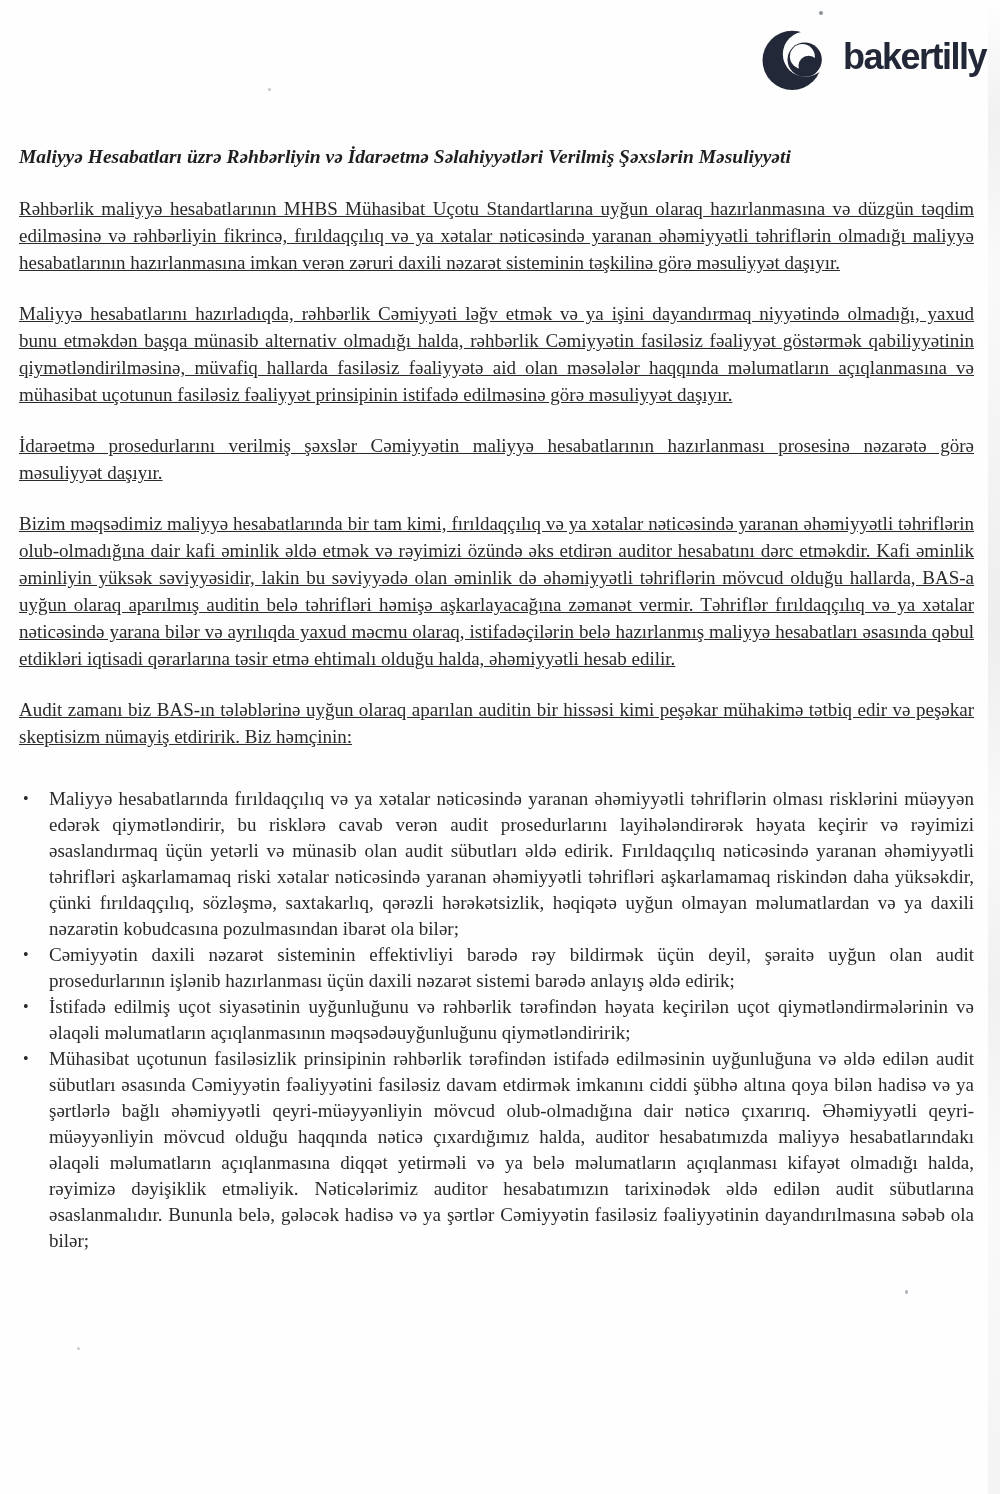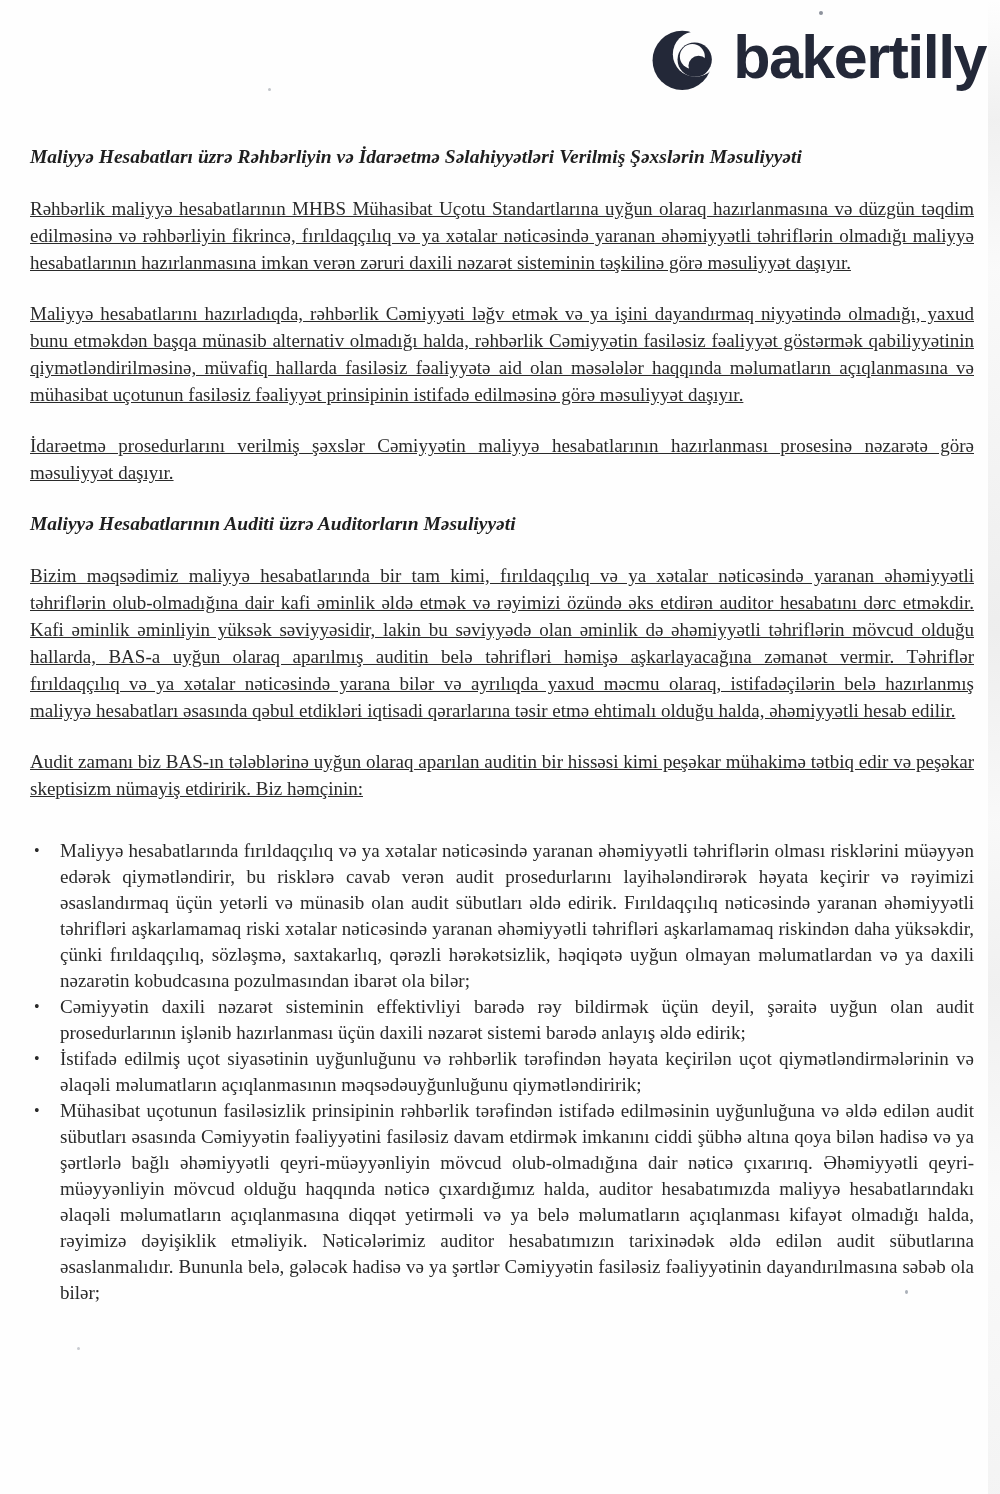--- a/index.html
+++ b/index.html
@@ -36,33 +36,33 @@
   .speck.s4 { left: 77px; top: 1347px; width: 3px; height: 3px; background: #c8cbd0; }
 
   .logo {
     position: absolute; top: 22px; right: 14px;
     display: flex; align-items: center;
   }
   .logo-icon { width: 78px; height: 76px; display: block; }
   .wordmark {
     font-family: "Liberation Sans", "DejaVu Sans", sans-serif;
     font-weight: 700;
-    font-size: 61px;
+    font-size: 36px;
     letter-spacing: -1.5px;
     color: #232838;
     margin-left: 4px;
     line-height: 1;
     padding-bottom: 6px;
   }
 
   .content {
     position: absolute; top: 143px; left: 0;
     width: 100%;
     box-sizing: border-box;
-    padding: 0 26px 0 30px;
+    padding: 0 26px 0 19px;
     color: #2a2a2a;
     font-size: 19px;
   }
   .doc-heading {
     font-size: 19.5px;
     font-weight: 700;
     font-style: italic;
     margin: 0 0 25px 0;
     line-height: 27px;
     color: #1f1f1f;
@@ -119,21 +119,20 @@
   <div class="content">
 
     <h1 class="doc-heading">Maliyyə Hesabatları üzrə Rəhbərliyin və İdarəetmə Səlahiyyətləri Verilmiş Şəxslərin Məsuliyyəti</h1>
 
     <p>Rəhbərlik maliyyə hesabatlarının MHBS Mühasibat Uçotu Standartlarına uyğun olaraq hazırlanmasına və düzgün təqdim edilməsinə və rəhbərliyin fikrincə, fırıldaqçılıq və ya xətalar nəticəsində yaranan əhəmiyyətli təhriflərin olmadığı maliyyə hesabatlarının hazırlanmasına imkan verən zəruri daxili nəzarət sisteminin təşkilinə görə məsuliyyət daşıyır.</p>
 
     <p>Maliyyə hesabatlarını hazırladıqda, rəhbərlik Cəmiyyəti ləğv etmək və ya işini dayandırmaq niyyətində olmadığı, yaxud bunu etməkdən başqa münasib alternativ olmadığı halda, rəhbərlik Cəmiyyətin fasiləsiz fəaliyyət göstərmək qabiliyyətinin qiymətləndirilməsinə, müvafiq hallarda fasiləsiz fəaliyyətə aid olan məsələlər haqqında məlumatların açıqlanmasına və mühasibat uçotunun fasiləsiz fəaliyyət prinsipinin istifadə edilməsinə görə məsuliyyət daşıyır.</p>
 
     <p>İdarəetmə prosedurlarını verilmiş şəxslər Cəmiyyətin maliyyə hesabatlarının hazırlanması prosesinə nəzarətə görə məsuliyyət daşıyır.</p>
 
-    <h1 class="doc-heading second">Maliyyə Hesabatlarının Auditi üzrə Auditorların Məsuliyyəti</h1>
 
     <p>Bizim məqsədimiz maliyyə hesabatlarında bir tam kimi, fırıldaqçılıq və ya xətalar nəticəsində yaranan əhəmiyyətli təhriflərin olub-olmadığına dair kafi əminlik əldə etmək və rəyimizi özündə əks etdirən auditor hesabatını dərc etməkdir. Kafi əminlik əminliyin yüksək səviyyəsidir, lakin bu səviyyədə olan əminlik də əhəmiyyətli təhriflərin mövcud olduğu hallarda, BAS-a uyğun olaraq aparılmış auditin belə təhrifləri həmişə aşkarlayacağına zəmanət vermir. Təhriflər fırıldaqçılıq və ya xətalar nəticəsində yarana bilər və ayrılıqda yaxud məcmu olaraq, istifadəçilərin belə hazırlanmış maliyyə hesabatları əsasında qəbul etdikləri iqtisadi qərarlarına təsir etmə ehtimalı olduğu halda, əhəmiyyətli hesab edilir.</p>
 
     <p class="tight">Audit zamanı biz BAS-ın tələblərinə uyğun olaraq aparılan auditin bir hissəsi kimi peşəkar mühakimə tətbiq edir və peşəkar skeptisizm nümayiş etdiririk. Biz həmçinin:</p>
 
     <ul class="bullets">
       <li>Maliyyə hesabatlarında fırıldaqçılıq və ya xətalar nəticəsində yaranan əhəmiyyətli təhriflərin olması risklərini müəyyən edərək qiymətləndirir, bu risklərə cavab verən audit prosedurlarını layihələndirərək həyata keçirir və rəyimizi əsaslandırmaq üçün yetərli və münasib olan audit sübutları əldə edirik. Fırıldaqçılıq nəticəsində yaranan əhəmiyyətli təhrifləri aşkarlamamaq riski xətalar nəticəsində yaranan əhəmiyyətli təhrifləri aşkarlamamaq riskindən daha yüksəkdir, çünki fırıldaqçılıq, sözləşmə, saxtakarlıq, qərəzli hərəkətsizlik, həqiqətə uyğun olmayan məlumatlardan və ya daxili nəzarətin kobudcasına pozulmasından ibarət ola bilər;</li>
       <li>Cəmiyyətin daxili nəzarət sisteminin effektivliyi barədə rəy bildirmək üçün deyil, şəraitə uyğun olan audit prosedurlarının işlənib hazırlanması üçün daxili nəzarət sistemi barədə anlayış əldə edirik;</li>
       <li>İstifadə edilmiş uçot siyasətinin uyğunluğunu və rəhbərlik tərəfindən həyata keçirilən uçot qiymətləndirmələrinin və əlaqəli məlumatların açıqlanmasının məqsədəuyğunluğunu qiymətləndiririk;</li>
       <li>Mühasibat uçotunun fasiləsizlik prinsipinin rəhbərlik tərəfindən istifadə edilməsinin uyğunluğuna və əldə edilən audit sübutları əsasında Cəmiyyətin fəaliyyətini fasiləsiz davam etdirmək imkanını ciddi şübhə altına qoya bilən hadisə və ya şərtlərlə bağlı əhəmiyyətli qeyri-müəyyənliyin mövcud olub-olmadığına dair nəticə çıxarırıq. Əhəmiyyətli qeyri-müəyyənliyin mövcud olduğu haqqında nəticə çıxardığımız halda, auditor hesabatımızda maliyyə hesabatlarındakı əlaqəli məlumatların açıqlanmasına diqqət yetirməli və ya belə məlumatların açıqlanması kifayət olmadığı halda, rəyimizə dəyişiklik etməliyik. Nəticələrimiz auditor hesabatımızın tarixinədək əldə edilən audit sübutlarına əsaslanmalıdır. Bununla belə, gələcək hadisə və ya şərtlər Cəmiyyətin fasiləsiz fəaliyyətinin dayandırılmasına səbəb ola bilər;</li>

